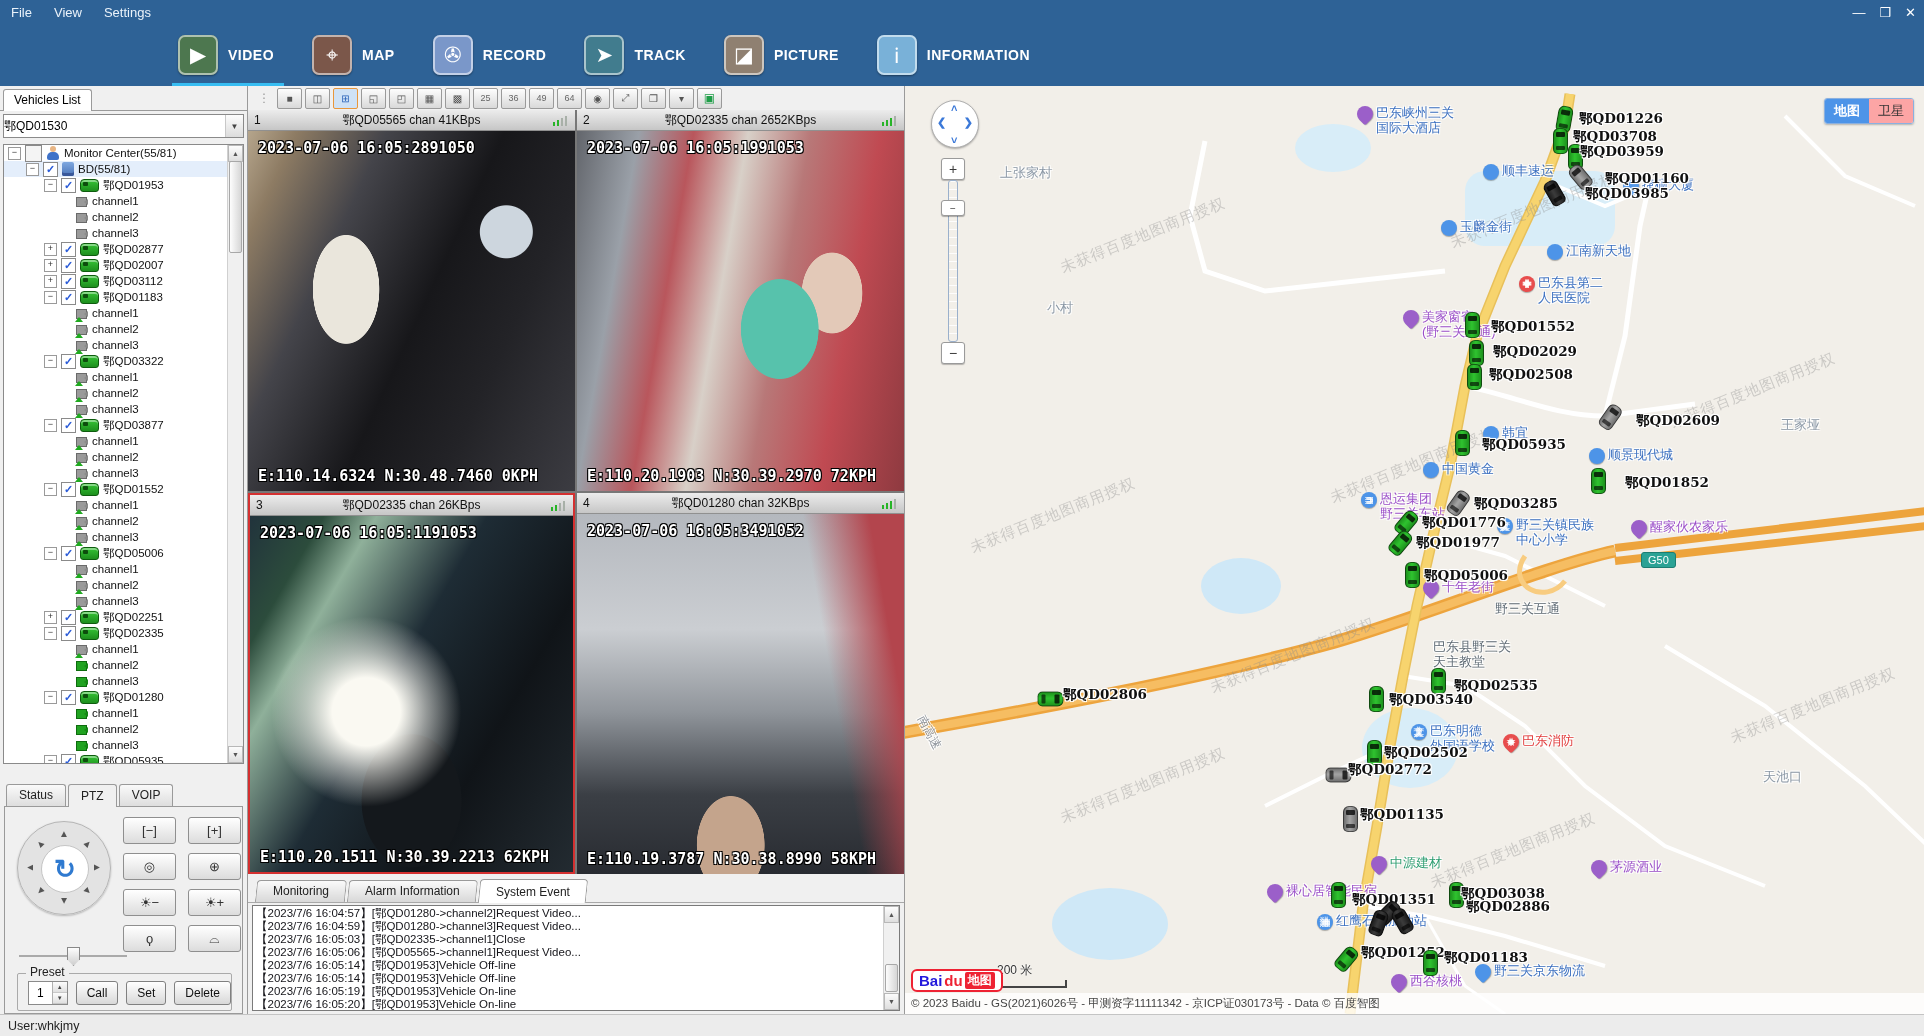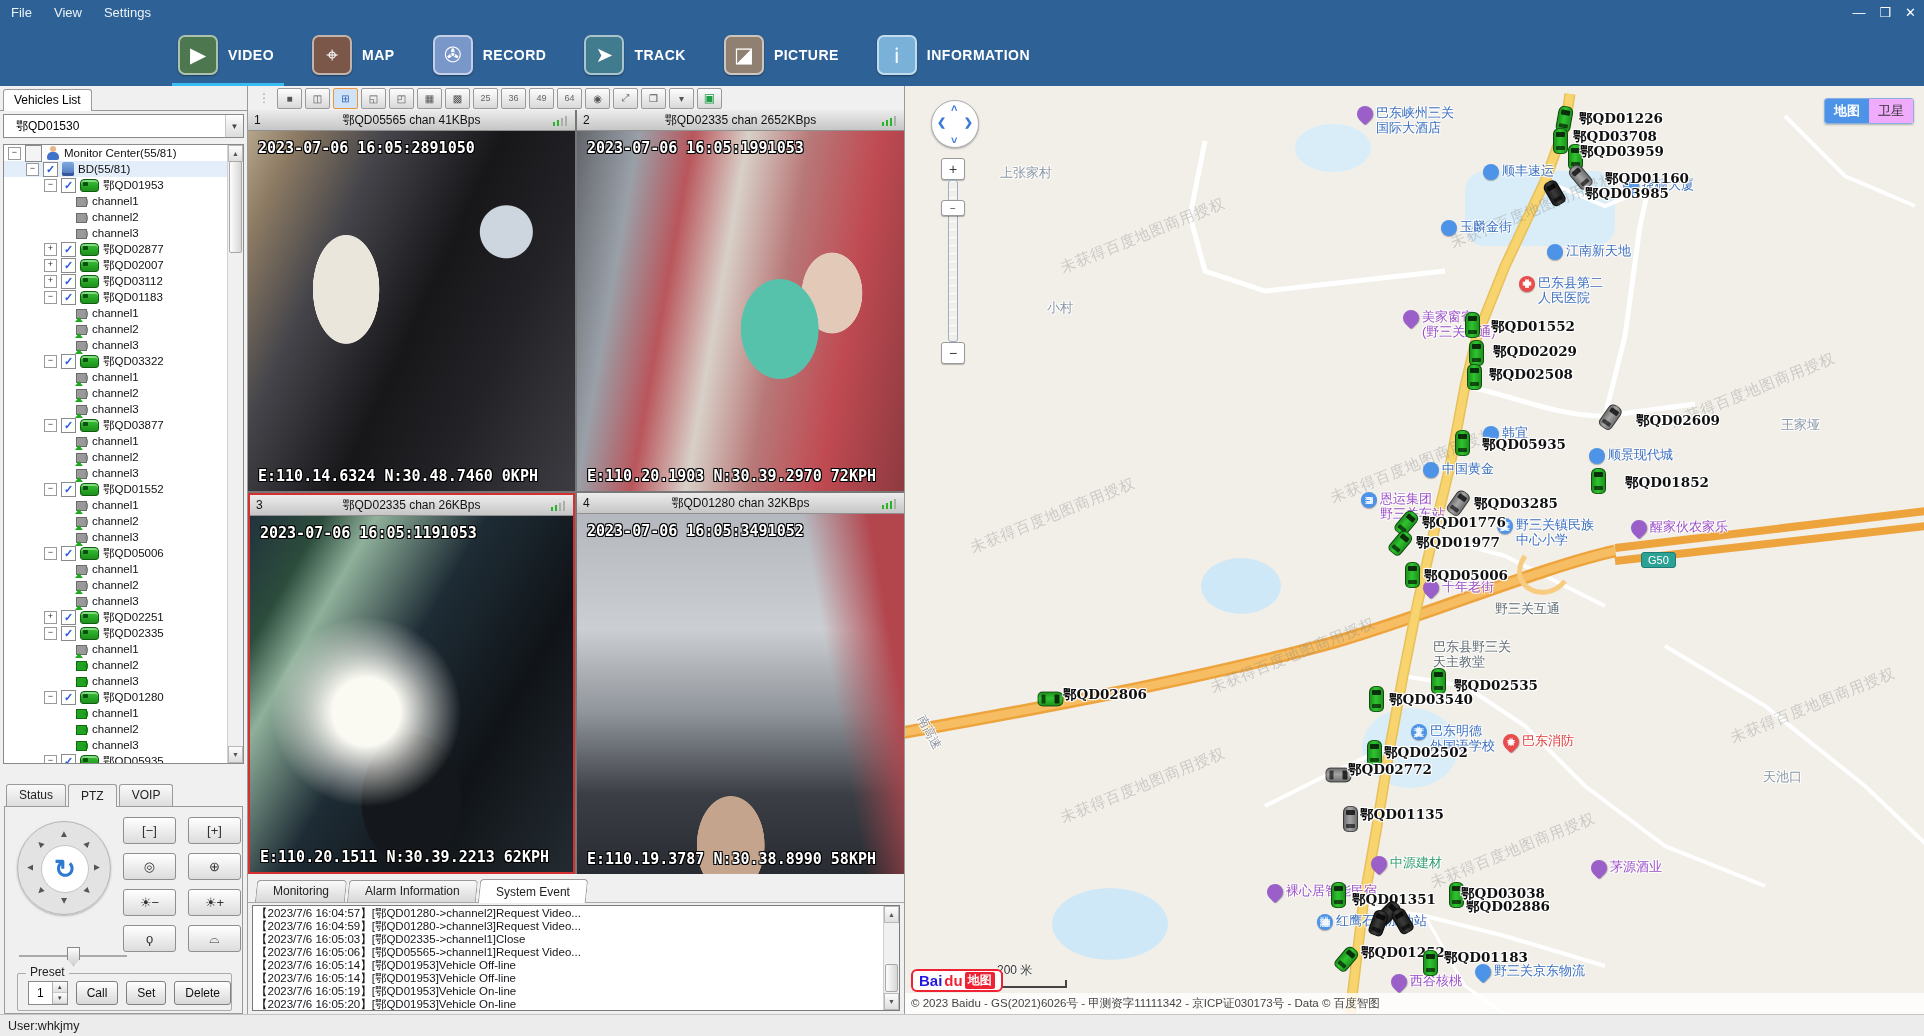--- a/index.html
+++ b/index.html
@@ -25,21 +25,21 @@
   #left{width:247px;background:#f0f0f0;border-right:1px solid #9a9a9a;display:flex;flex-direction:column;}
   #center{width:656px;background:#f0f0f0;border-right:1px solid #9a9a9a;display:flex;flex-direction:column;}
   #mapwrap{flex:1;position:relative;overflow:hidden;background:#f2efe9;}
 
   
   #vl-head{background:#f0f0f0;padding-top:2px;}
   #vl-tab{display:inline-block;margin-left:3px;padding:3px 10px 4px;background:#fff;border:1px solid #9a9a9a;border-bottom:none;
           border-radius:3px 3px 0 0;font-size:12px;position:relative;top:1px;}
   #vl-body{border-top:1px solid #9a9a9a;padding:3px;background:#f0f0f0;}
   #veh-select{height:22px;background:#fff;border:1px solid #8a8a8a;display:flex;align-items:center;font-size:12px;position:relative;}
-  #veh-select .val{flex:1;padding-left:12px;}
+  #veh-select .val{flex:1;padding-left:0;}
   #veh-select .arr{width:17px;align-self:stretch;border-left:1px solid #c8c8c8;background:linear-gradient(#fdfdfd,#dcdcdc);
                    display:flex;align-items:center;justify-content:center;font-size:8px;color:#444;}
   #treebox{margin:3px;height:622px;background:#fff;border:1px solid #8a8a8a;position:relative;overflow:hidden;}
   #tree{position:absolute;left:0;top:0;right:15px;bottom:0;overflow:hidden;font-size:11.5px;color:#111;}
   .trow{height:16px;display:flex;align-items:center;white-space:nowrap;}
   .trow.sel{background:#e4eefb;}
   .exp{width:11px;height:11px;border:1px solid #9a9a9a;background:#fff;font-size:9px;line-height:9px;text-align:center;
        color:#333;margin-right:4px;flex:0 0 auto;}
   .cb{width:13px;height:13px;border:1px solid #8a8a8a;background:#fff;margin-right:4px;flex:0 0 auto;
       display:flex;align-items:center;justify-content:center;font-size:11px;color:#2b5cd8;font-weight:bold;}
@@ -162,21 +162,21 @@
   .poi.blue{color:#3a6fc0;} .poi.purple{color:#9b4fc9;} .poi.red{color:#e23c3c;}
   .poi.green{color:#2e9e72;} .poi.area{color:#8a97a5;} .poi.area-dark{color:#5f6b75;}
   .poi.road-label{color:#8d939b;font-size:12px;}
   .poi.badge{background:#2ba295;color:#fff;font-size:11px;padding:1px 6px;border-radius:3px;border:1px solid #1d7d72;text-shadow:none;}
   .poi-ico{width:16px;height:16px;border-radius:50%;flex:0 0 auto;display:flex;align-items:center;justify-content:center;
            color:#fff;font-size:9px;box-shadow:0 1px 1px rgba(0,0,0,.3);}
   .pin{border-radius:50% 50% 50% 2px;transform:rotate(-45deg);}
   .pin > span{transform:rotate(45deg);}
   #maptype{position:absolute;right:10px;top:12px;display:flex;border:1px solid #8ab0e0;border-radius:3px;overflow:hidden;
            box-shadow:0 1px 2px rgba(0,0,0,.25);font-size:13px;z-index:30;}
-  #maptype .mt{padding:3px 9px;background:#f0abfc;color:#333;}
+  #maptype .mt{padding:3px 9px;background:#fca5a5;color:#333;}
   #maptype .mt.active{background:#4d94e8;color:#fff;font-weight:bold;}
   #pan{position:absolute;left:26px;top:14px;width:46px;height:46px;border-radius:50%;background:#fff;border:1px solid #b0b0b0;
        box-shadow:0 1px 2px rgba(0,0,0,.3);z-index:30;}
   #pan span{position:absolute;color:#3a78d8;font-size:11px;font-weight:bold;}
   #zoomctl{position:absolute;left:36px;top:72px;width:26px;z-index:30;}
   .zbtn{width:22px;height:20px;background:#fff;border:1px solid #9a9a9a;border-radius:3px;display:flex;align-items:center;justify-content:center;
         font-size:14px;color:#3a3a3a;box-shadow:0 1px 1px rgba(0,0,0,.25);}
   #ztrack{width:8px;margin-left:7px;height:160px;background:linear-gradient(#a8c8ee,#cfe0f4);border:1px solid #9ab0cc;border-radius:3px;
         background-image:repeating-linear-gradient(180deg,rgba(255,255,255,.9) 0 1px,rgba(0,0,0,0) 1px 8px);}
   #zthumb{position:absolute;left:0;top:42px;width:22px;height:14px;background:#fff;border:1px solid #9a9a9a;border-radius:3px;

